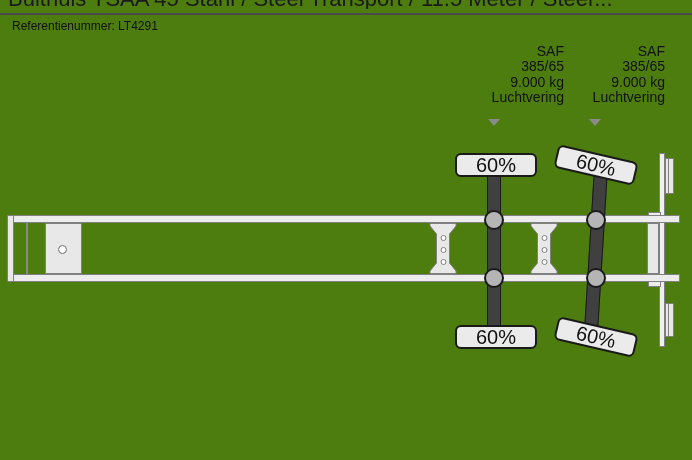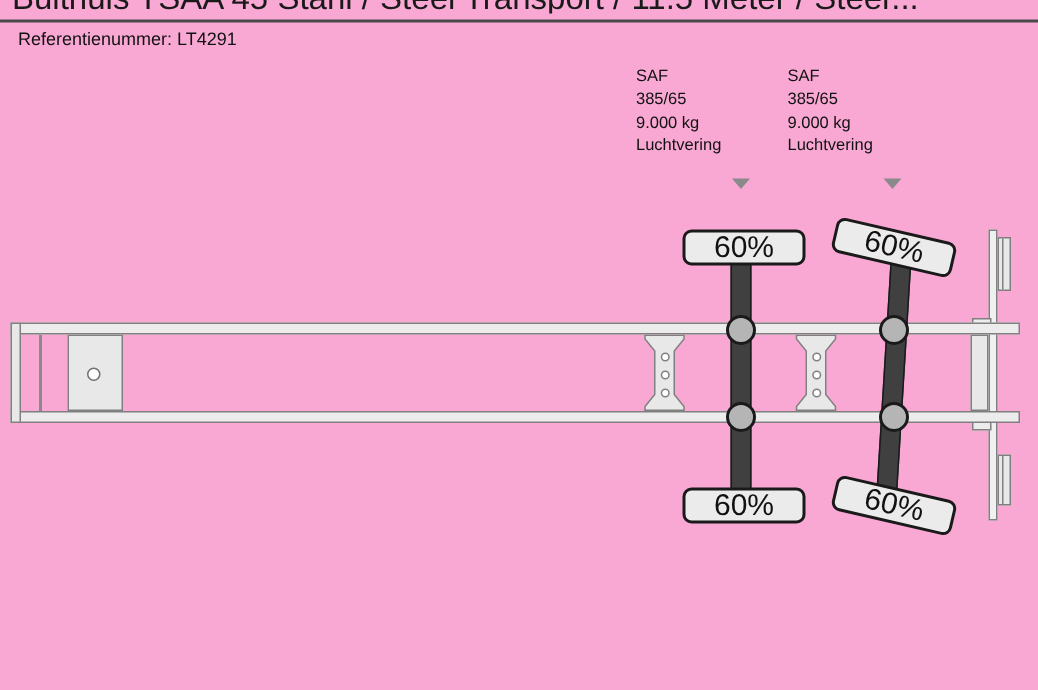--- a/index.html
+++ b/index.html
@@ -1,28 +1,28 @@
 <!DOCTYPE html>
 <html><head>
 <meta charset="utf-8">
 <style>
   * { margin:0; padding:0; box-sizing:border-box; }
   html,body { background:#fff; }
   .screen {
-    position:relative; width:692px; height:460px; background:#f9a8d4;
+    position:relative; width:692px; height:460px; background:#4d7c0f;
     font-family:"Liberation Sans", sans-serif; overflow:hidden; color:#1a1a1a;
   }
   
   .title-clip { position:absolute; left:0; top:0; width:692px; height:9px; overflow:hidden; }
   .title-clip span { position:absolute; left:8px; top:-14px; font-size:22px; white-space:nowrap; color:#1a1a1a; }
   .separator { position:absolute; left:0; top:13px; width:692px; height:2px; background:#4a4a4a; }
   .refline { position:absolute; left:12px; top:19px; font-size:12px; color:#111; }
   
-  .annot { position:absolute; top:44px; width:140px; text-align:left;
-           font-size:11px; line-height:15.4px; color:#111; }
+  .annot { position:absolute; top:44px; width:140px; text-align:right;
+           font-size:14px; line-height:15.4px; color:#111; }
   .annot.a1 { left:424px; } .annot.a2 { left:525px; }
   .down-arrow { position:absolute; top:119px; width:0; height:0;
     border-left:6px solid transparent; border-right:6px solid transparent;
     border-top:7px solid #8a8a8a; }
   .down-arrow.a1 { left:488px; } .down-arrow.a2 { left:589px; }
   
   .rail { position:absolute; height:8px; background:#ececec; border:1px solid #808080; z-index:2; }
   .rail.top { left:7px; top:215px; width:673px; }
   .rail.bottom { left:7px; top:274px; width:673px; }
   .front-plate { position:absolute; left:7px; top:215px; width:7px; height:67px;

